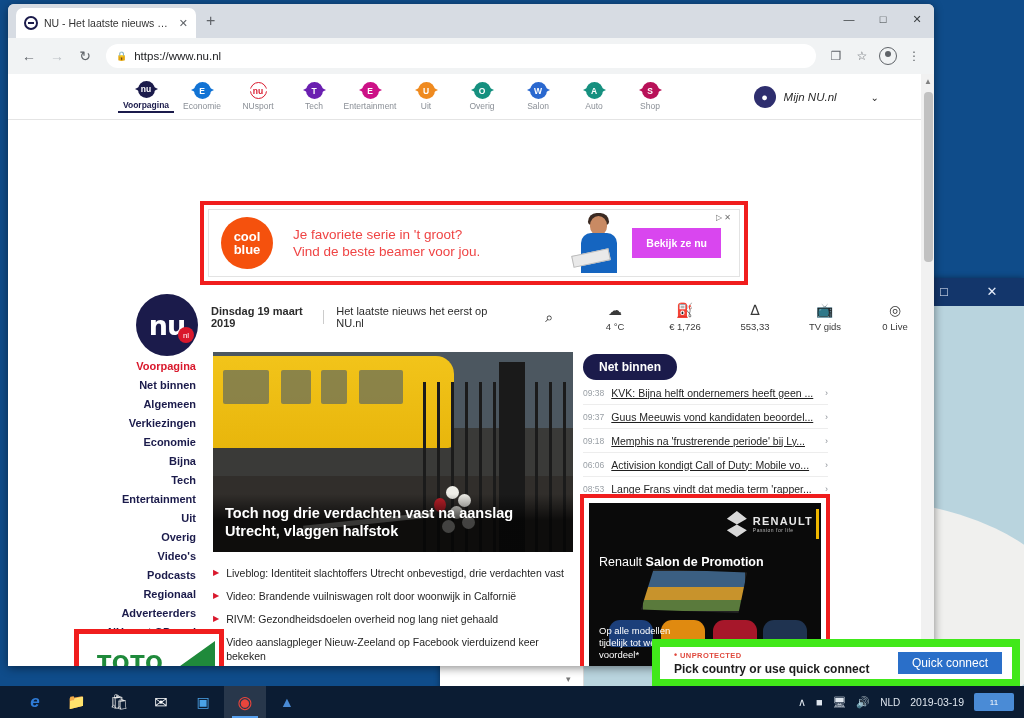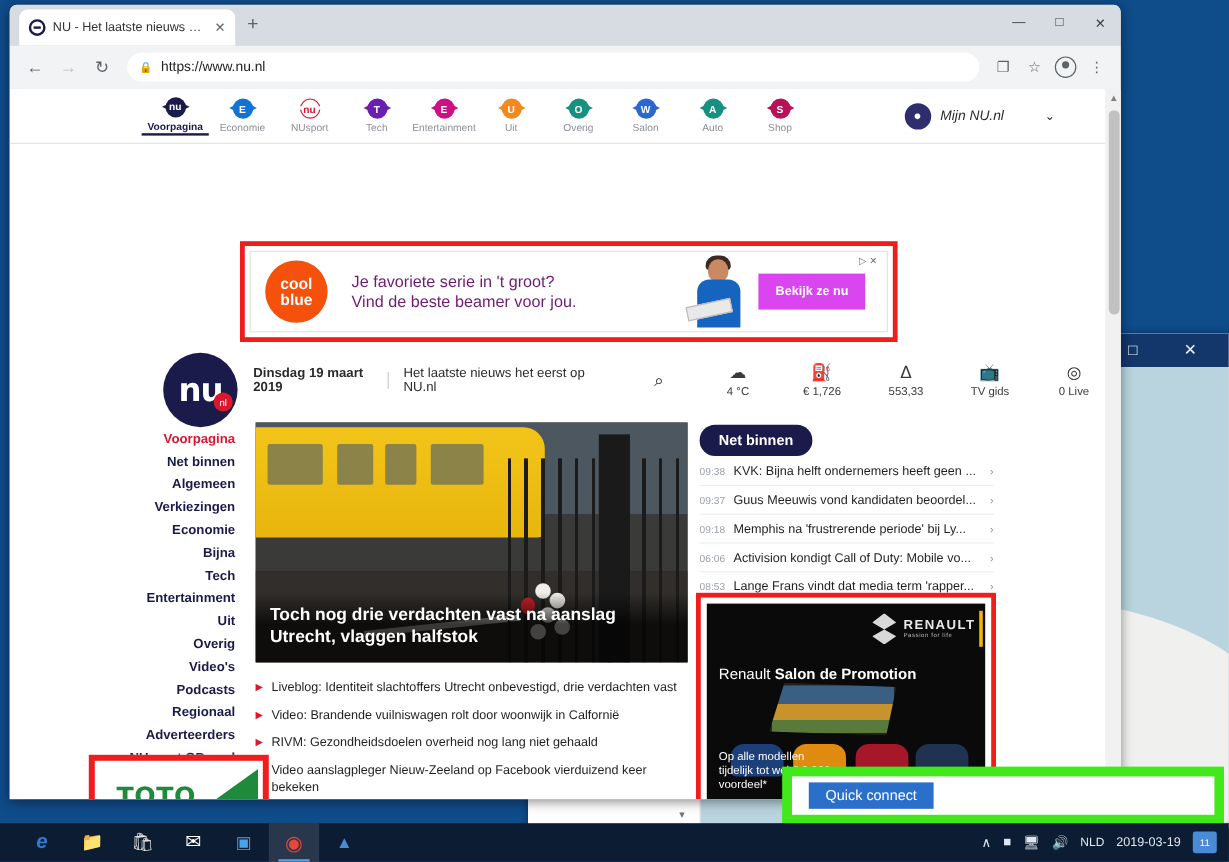--- a/index.html
+++ b/index.html
@@ -221,21 +221,21 @@
     position: absolute; inset: 4px; background: #fff;
     border: 1px solid #e3e3e3; display: flex; align-items: center;
     padding-left: 12px; overflow: hidden;
   }
   #coolblue-logo {
     width: 52px; height: 52px; background: #f5510d; border-radius: 50%;
     color: #fff; font-size: 13px; font-weight: bold; line-height: 13px;
     display: flex; flex-direction: column; align-items: center;
     justify-content: center; flex: 0 0 auto;
   }
-  #coolblue-copy { margin-left: 20px; color: #701a75; }
+  #coolblue-copy { margin-left: 20px; color: #ef4444; }
   #coolblue-copy div { font-size: 13.5px; line-height: 17px; }
   #coolblue-person {
     width: 58px; height: 62px; margin-left: auto; margin-right: 4px;
     position: relative; flex: 0 0 auto;
   }
   #cb-head { position:absolute; left:20px; top:4px; width:17px; height:19px; background:#c98a63; border-radius:50% 50% 45% 45%; }
   #cb-hair { position:absolute; left:18px; top:1px; width:21px; height:12px; background:#3b2a22; border-radius:10px 10px 4px 4px; }
   #cb-body { position:absolute; left:11px; top:21px; width:36px; height:40px; background:#1565c0; border-radius:10px 10px 0 0; }
   #cb-box { position:absolute; left:2px; top:40px; width:38px; height:12px; background:#e9e9e9; border:1px solid #bbb; transform: rotate(-12deg); }
   #coolblue-cta {
@@ -339,21 +339,21 @@
   #net-binnen-list {
     position: absolute; left: 575px; top: 307px; width: 245px;
   }
   .nb-row {
     display: flex; align-items: center; gap: 7px;
     padding: 5.5px 0; border-bottom: 1px solid #ededed;
   }
   .nb-time { font-size: 8.5px; color: #9aa0a6; flex: 0 0 auto; }
   .nb-title {
     flex: 1; font-size: 10.5px; color: #1f1f1f; white-space: nowrap;
-    overflow: hidden; text-overflow: ellipsis;
+    overflow: hidden; text-overflow: ellipsis; text-decoration: underline;
   }
   .nb-chev { font-size: 9px; color: #8a8f96; flex: 0 0 auto; }
 
   
   #renault-highlight {
     position: absolute; left: 572px; top: 420px; width: 250px; height: 200px;
     border: 4px solid #f01d1d; background: #fff;
   }
   #renault-ad {
     position: absolute; inset: 5px; background: #0a0a0a; overflow: hidden;
@@ -425,21 +425,21 @@
     content:""; position:absolute; left:8px; right:8px; bottom:0; height:2px; background:#57a0ee;
   }
   #tray {
     margin-left: auto; display: flex; align-items: center;
     gap: 10px; padding-right: 10px; color: #dfe6ef; font-size: 10px;
   }
   #tray-lang { font-size: 10px; }
   #tray-clock { font-size: 10.5px; }
   .tray-ico { font-size: 11px; }
   #tray-vpn-badge {
-    width: 20px; height: 18px; background: #4a8bd6; border-radius: 2px;
+    width: 40px; height: 18px; background: #4a8bd6; border-radius: 2px;
     color: #fff; font-size: 8px; display: flex; align-items: center;
     justify-content: center; position: relative;
   }
 </style>
 </head>
 <body>
 
 <div id="desktop">
 
   <div id="vpn-window">
@@ -768,20 +768,27 @@
       <div id="page-scroll-track">
         <div class="scroll-arrow" style="top:3px;">▲</div>
         <div id="page-scroll-thumb"></div>
         <div class="scroll-arrow" style="bottom:3px;">▼</div>
       </div>
     </div>
   </div>
 
   <div id="quick-connect-highlight">
     <div id="quick-connect-bar">
+      <div id="qc-texts">
+        <div id="qc-status">
+          <span class="dot">•</span>
+          <span>UNPROTECTED</span>
+        </div>
+        <div id="qc-title">Pick country or use quick connect</div>
+      </div>
       <div id="quick-connect-button">Quick connect</div>
     </div>
   </div>
 
   <div id="taskbar">
     <div id="start-area"></div>
     <div class="task-icon">
       <span style="color:#2e7bd6; font-size:17px; font-style:italic; font-weight:bold;">e</span>
     </div>
     <div class="task-icon">

